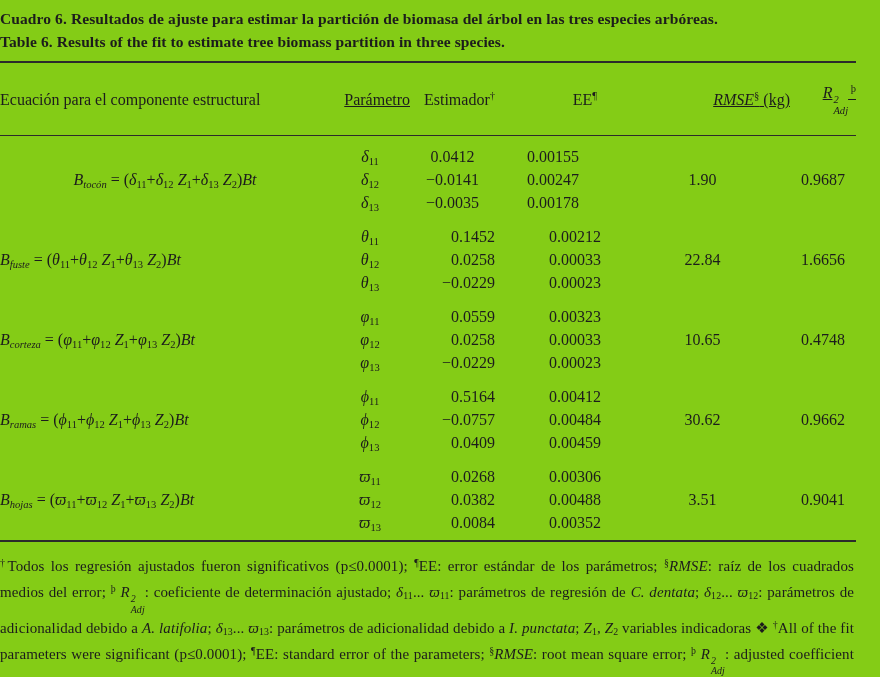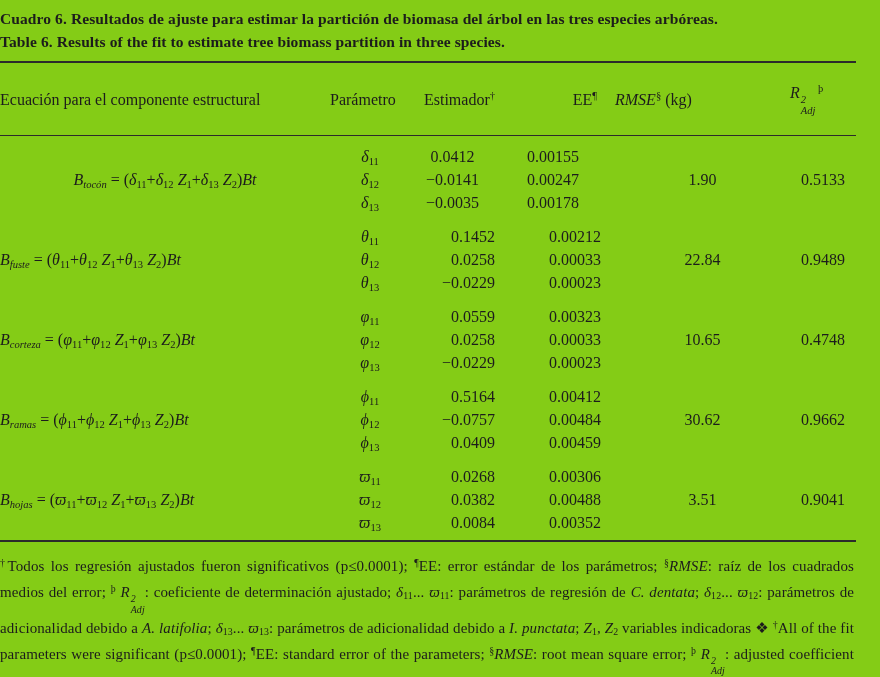--- a/index.html
+++ b/index.html
@@ -41,21 +41,21 @@
     font-size:16px;
   }
   thead th{
     font-weight:normal;
     font-size:16px;
     border-bottom:1.5px solid #2b2b2b;
     padding:21px 0 19px 0;
     vertical-align:middle;
   }
   th.h-eq{text-align:left;}
-  th.h-center{text-align:left;}
+  th.h-center{text-align:right;text-decoration:underline;}
   th.h-right{text-align:right;}
   col.c1{width:330px;}
   col.c2{width:80px;}
   col.c3{width:95px;}
   col.c4{width:110px;}
   col.c5{width:175px;}
   col.c6{width:66px;}
   tr.block td{
     vertical-align:middle;
     padding:5px 0 6px 0;
@@ -119,41 +119,41 @@
             <div class="line">0.0412</div>
             <div class="line">−0.0141</div>
             <div class="line">−0.0035</div>
           </td>
           <td class="c-ee">
             <div class="line">0.00155</div>
             <div class="line">0.00247</div>
             <div class="line">0.00178</div>
           </td>
           <td class="c-rmse">1.90</td>
-          <td class="c-r2">0.5133</td>
+          <td class="c-r2">0.9687</td>
         </tr>
         <tr class="block">
           <td class="c-eq"><span class="eq"><span class="it">B</span><sub class="it">fuste</sub><span> = (</span><span class="it">θ</span><sub>11</sub><span>+</span><span class="it">θ</span><sub>12</sub><span> </span><span class="it">Z</span><sub>1</sub><span>+</span><span class="it">θ</span><sub>13</sub><span> </span><span class="it">Z</span><sub>2</sub><span>)</span><span class="it">Bt</span></span></td>
           <td class="c-param">
             <div class="line"><span class="it">θ</span><sub>11</sub></div>
             <div class="line"><span class="it">θ</span><sub>12</sub></div>
             <div class="line"><span class="it">θ</span><sub>13</sub></div>
           </td>
           <td class="c-est">
             <div class="line">0.1452</div>
             <div class="line">0.0258</div>
             <div class="line">−0.0229</div>
           </td>
           <td class="c-ee">
             <div class="line">0.00212</div>
             <div class="line">0.00033</div>
             <div class="line">0.00023</div>
           </td>
           <td class="c-rmse">22.84</td>
-          <td class="c-r2">0.9489</td>
+          <td class="c-r2">1.6656</td>
         </tr>
         <tr class="block">
           <td class="c-eq"><span class="eq"><span class="it">B</span><sub class="it">corteza</sub><span> = (</span><span class="it">φ</span><sub>11</sub><span>+</span><span class="it">φ</span><sub>12</sub><span> </span><span class="it">Z</span><sub>1</sub><span>+</span><span class="it">φ</span><sub>13</sub><span> </span><span class="it">Z</span><sub>2</sub><span>)</span><span class="it">Bt</span></span></td>
           <td class="c-param">
             <div class="line"><span class="it">φ</span><sub>11</sub></div>
             <div class="line"><span class="it">φ</span><sub>12</sub></div>
             <div class="line"><span class="it">φ</span><sub>13</sub></div>
           </td>
           <td class="c-est">
             <div class="line">0.0559</div>

